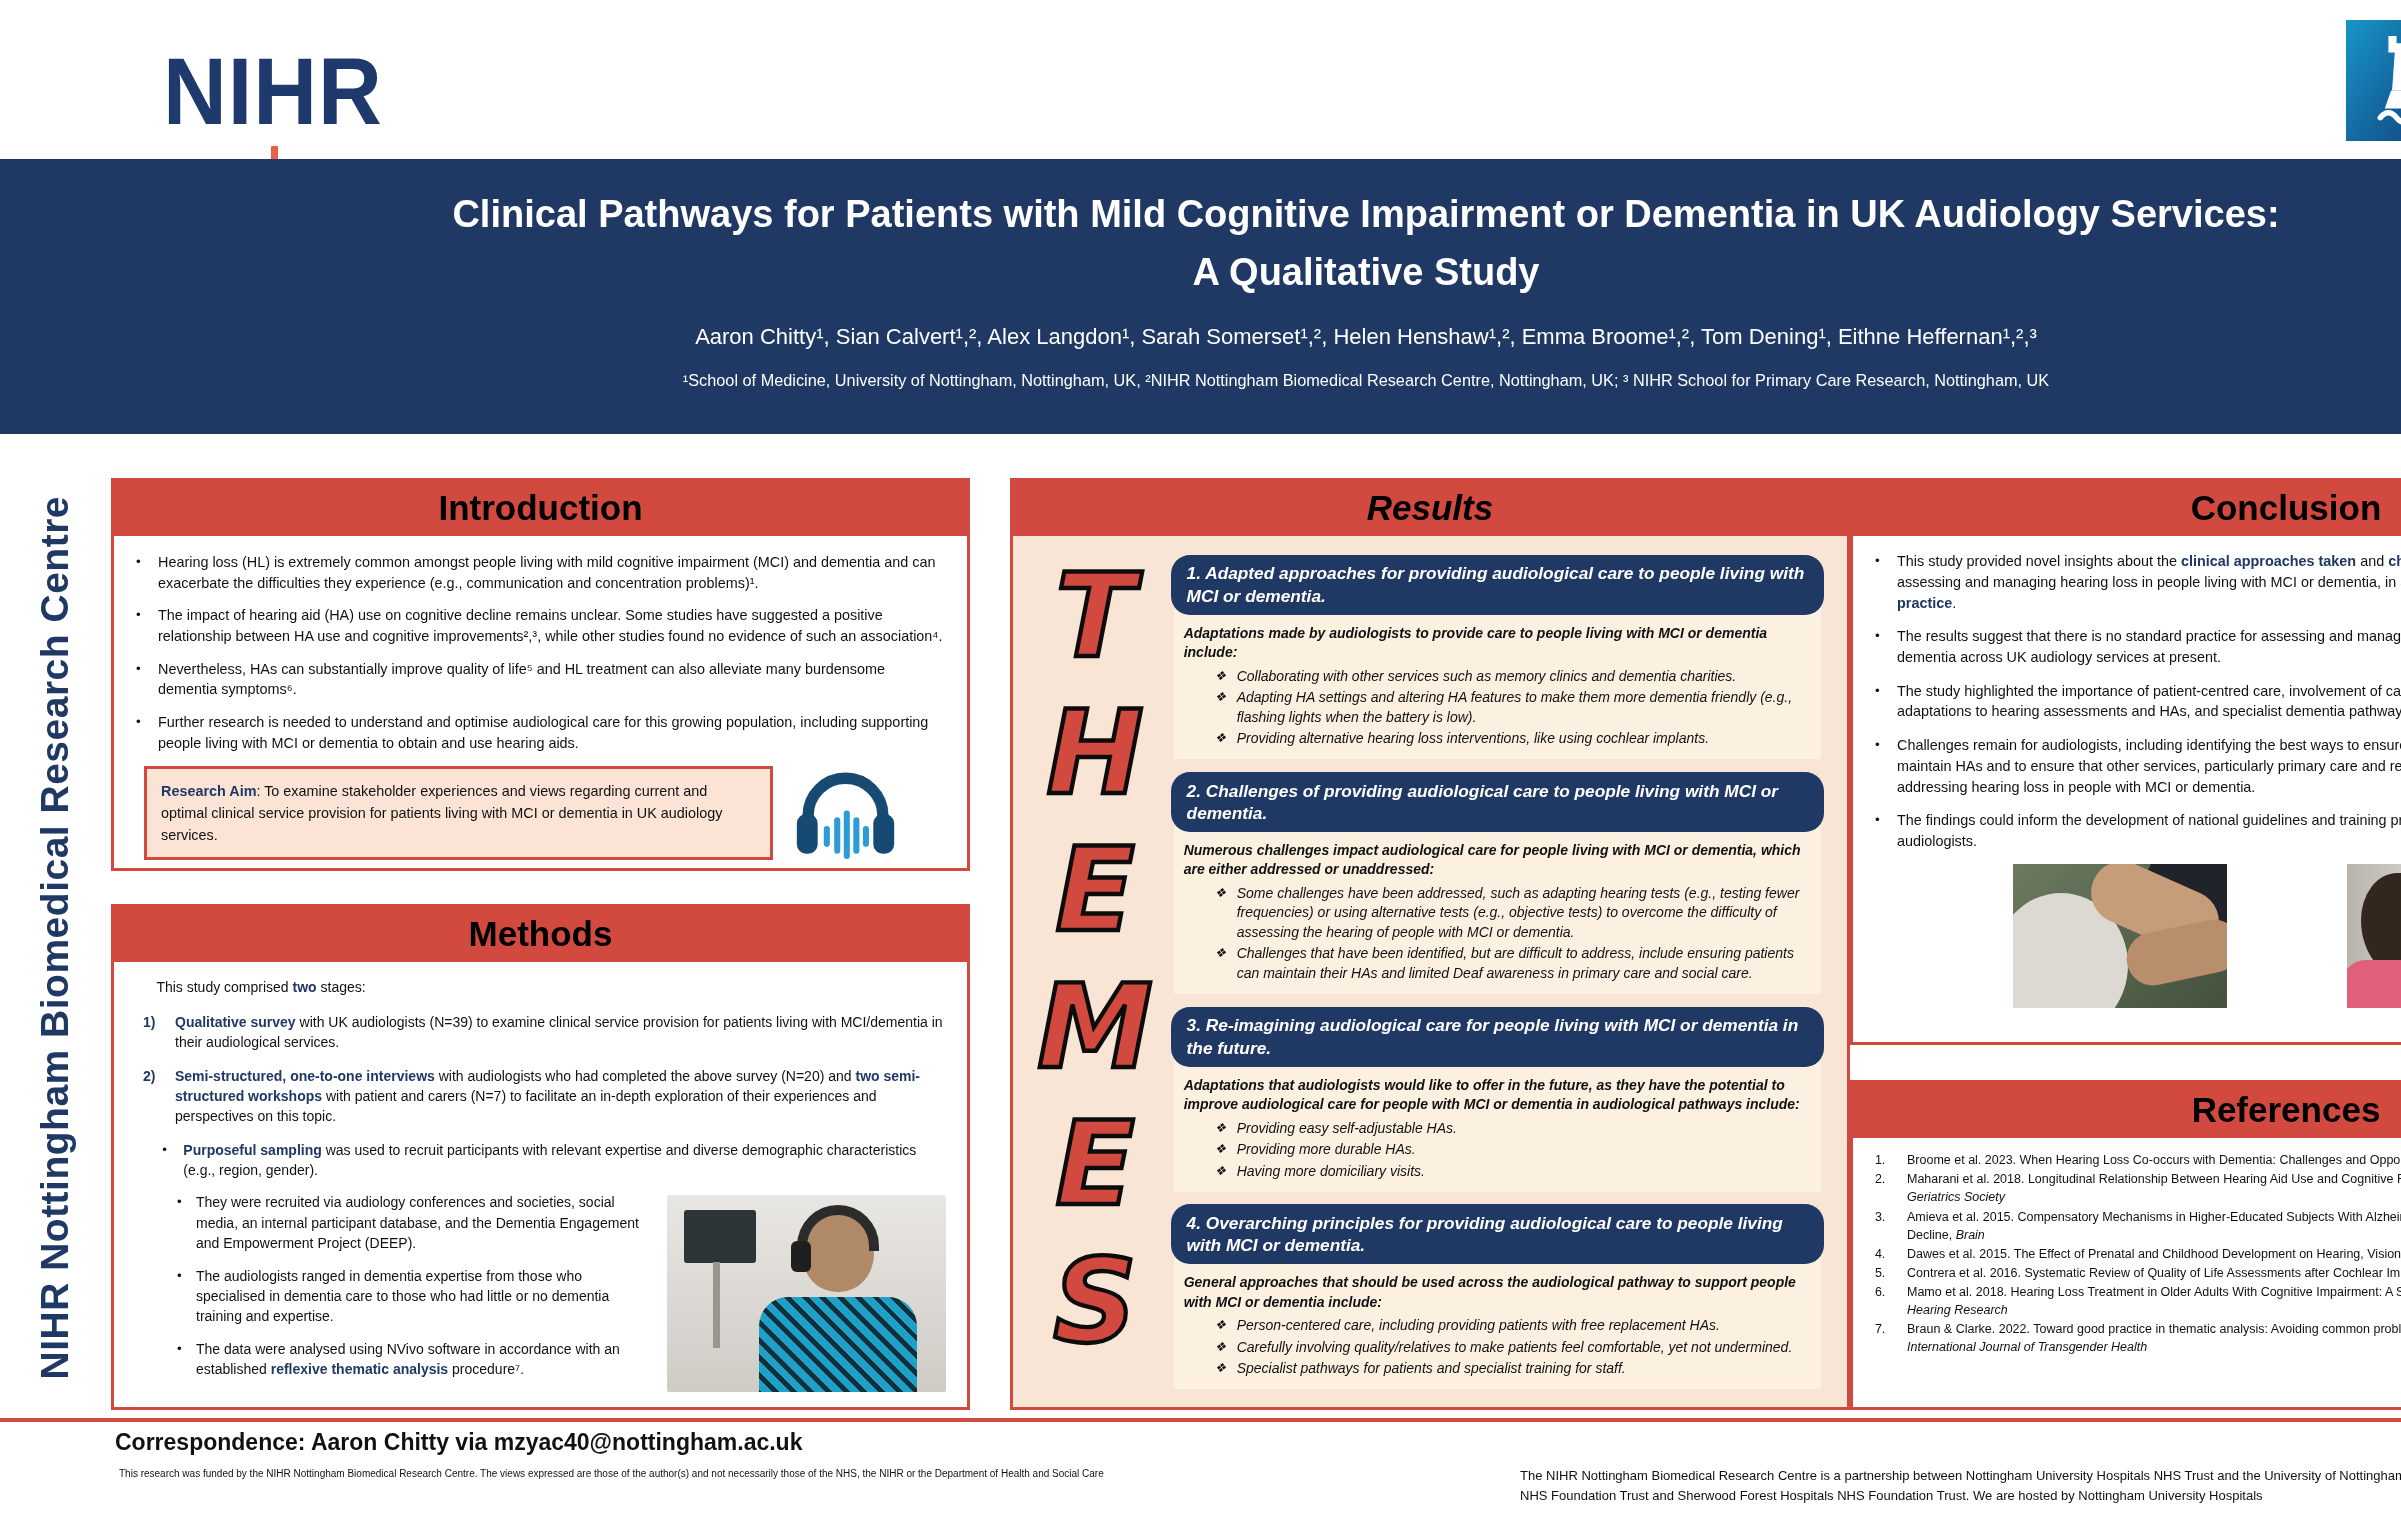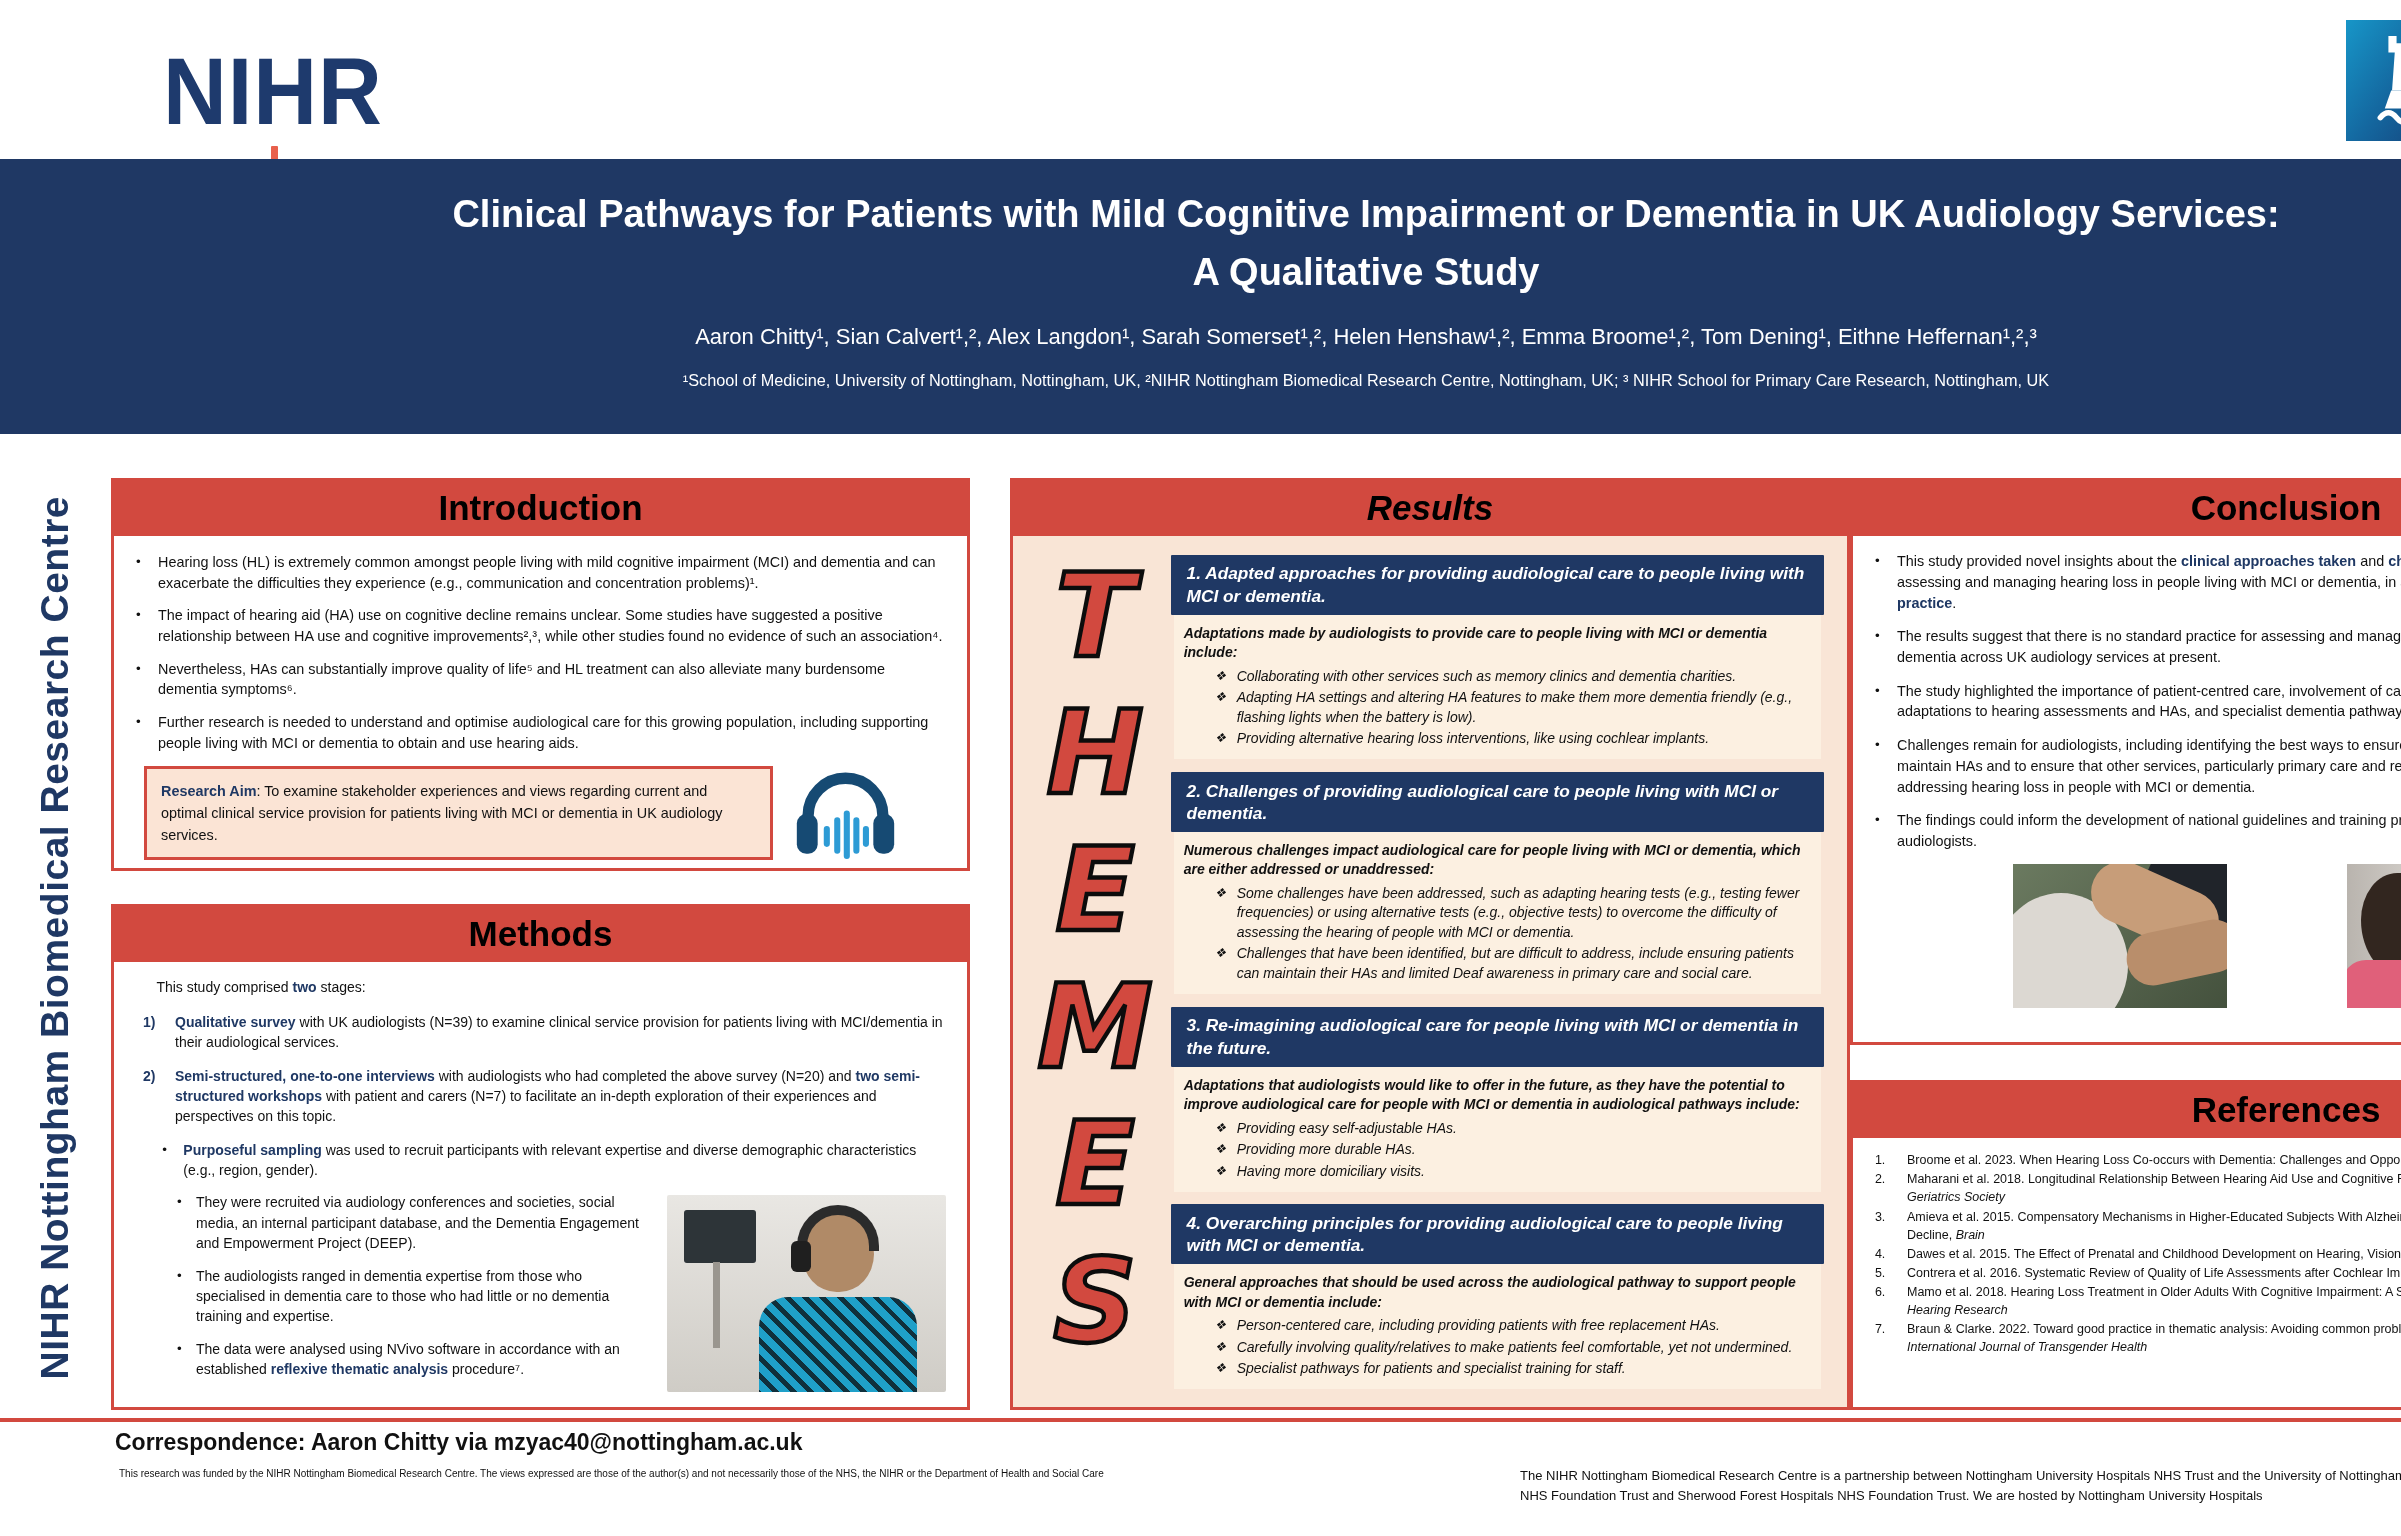--- a/index.html
+++ b/index.html
@@ -66,21 +66,21 @@
   .mp-band{position:absolute;right:67px;top:9.6px;width:82px;height:46px;border:10.6px solid #2b2b2b;border-bottom:none;border-radius:46px 46px 0 0;}
   .mp-cup{position:absolute;right:135px;top:46px;width:20px;height:31px;background:#1f1f1f;border-radius:5.8px;}
   .mp-shirt{position:absolute;right:29px;bottom:-14.4px;width:158px;height:110px;border-radius:29px 29px 0 0;
     background:repeating-linear-gradient(45deg,#1fa0c9 0 7.7px,#10303c 7.7px 12.5px),#1fa0c9;}
 
   
   .results-body{display:flex;gap:6.7px;padding:19px 23px 14.4px 12.5px;height:878px;}
   .letters{width:139px;display:flex;flex-direction:column;justify-content:space-between;align-items:center;padding:6.7px 0 43px;}
   .letters span{font-family:"DejaVu Sans", sans-serif;font-size:116px;line-height:.95;font-weight:900;color:#d2493f;-webkit-text-stroke:4.3px #0c0c0c;}
   .boxes{flex:1;display:flex;flex-direction:column;gap:12.5px;}
-  .th-head{position:relative;z-index:1;background:var(--navy);color:#fff;border-radius:1px;padding:7.7px 15.4px;font-size:17.3px;font-weight:700;line-height:1.3;}
+  .th-head{position:relative;z-index:1;background:var(--navy);color:#fff;border-radius:19px;padding:7.7px 15.4px;font-size:17.3px;font-weight:700;line-height:1.3;}
   .th-body{background:var(--cream);margin:-7.7px 2.9px 0 2.9px;padding:16.3px 11.5px 8.6px 9.6px;font-size:14px;line-height:1.4;}
   .th-lead{font-weight:700;margin-bottom:3.8px;}
   .th-bullet{display:grid;grid-template-columns:22px 1fr;padding-left:31px;margin-bottom:1.9px;}
   .dm{font-size:12.5px;padding-top:1px;}
 
   
   .conc-body{padding:15.4px 21px 4.8px 19px;font-size:14.4px;line-height:1.45;}
   .conc-body .bullet{margin-bottom:12.5px;}
   .conc-photos{display:flex;justify-content:center;gap:120px;margin-top:8.6px;}
   .photo1{width:214px;height:144px;position:relative;overflow:hidden;background:linear-gradient(135deg,#6b7a60,#44513d);}

